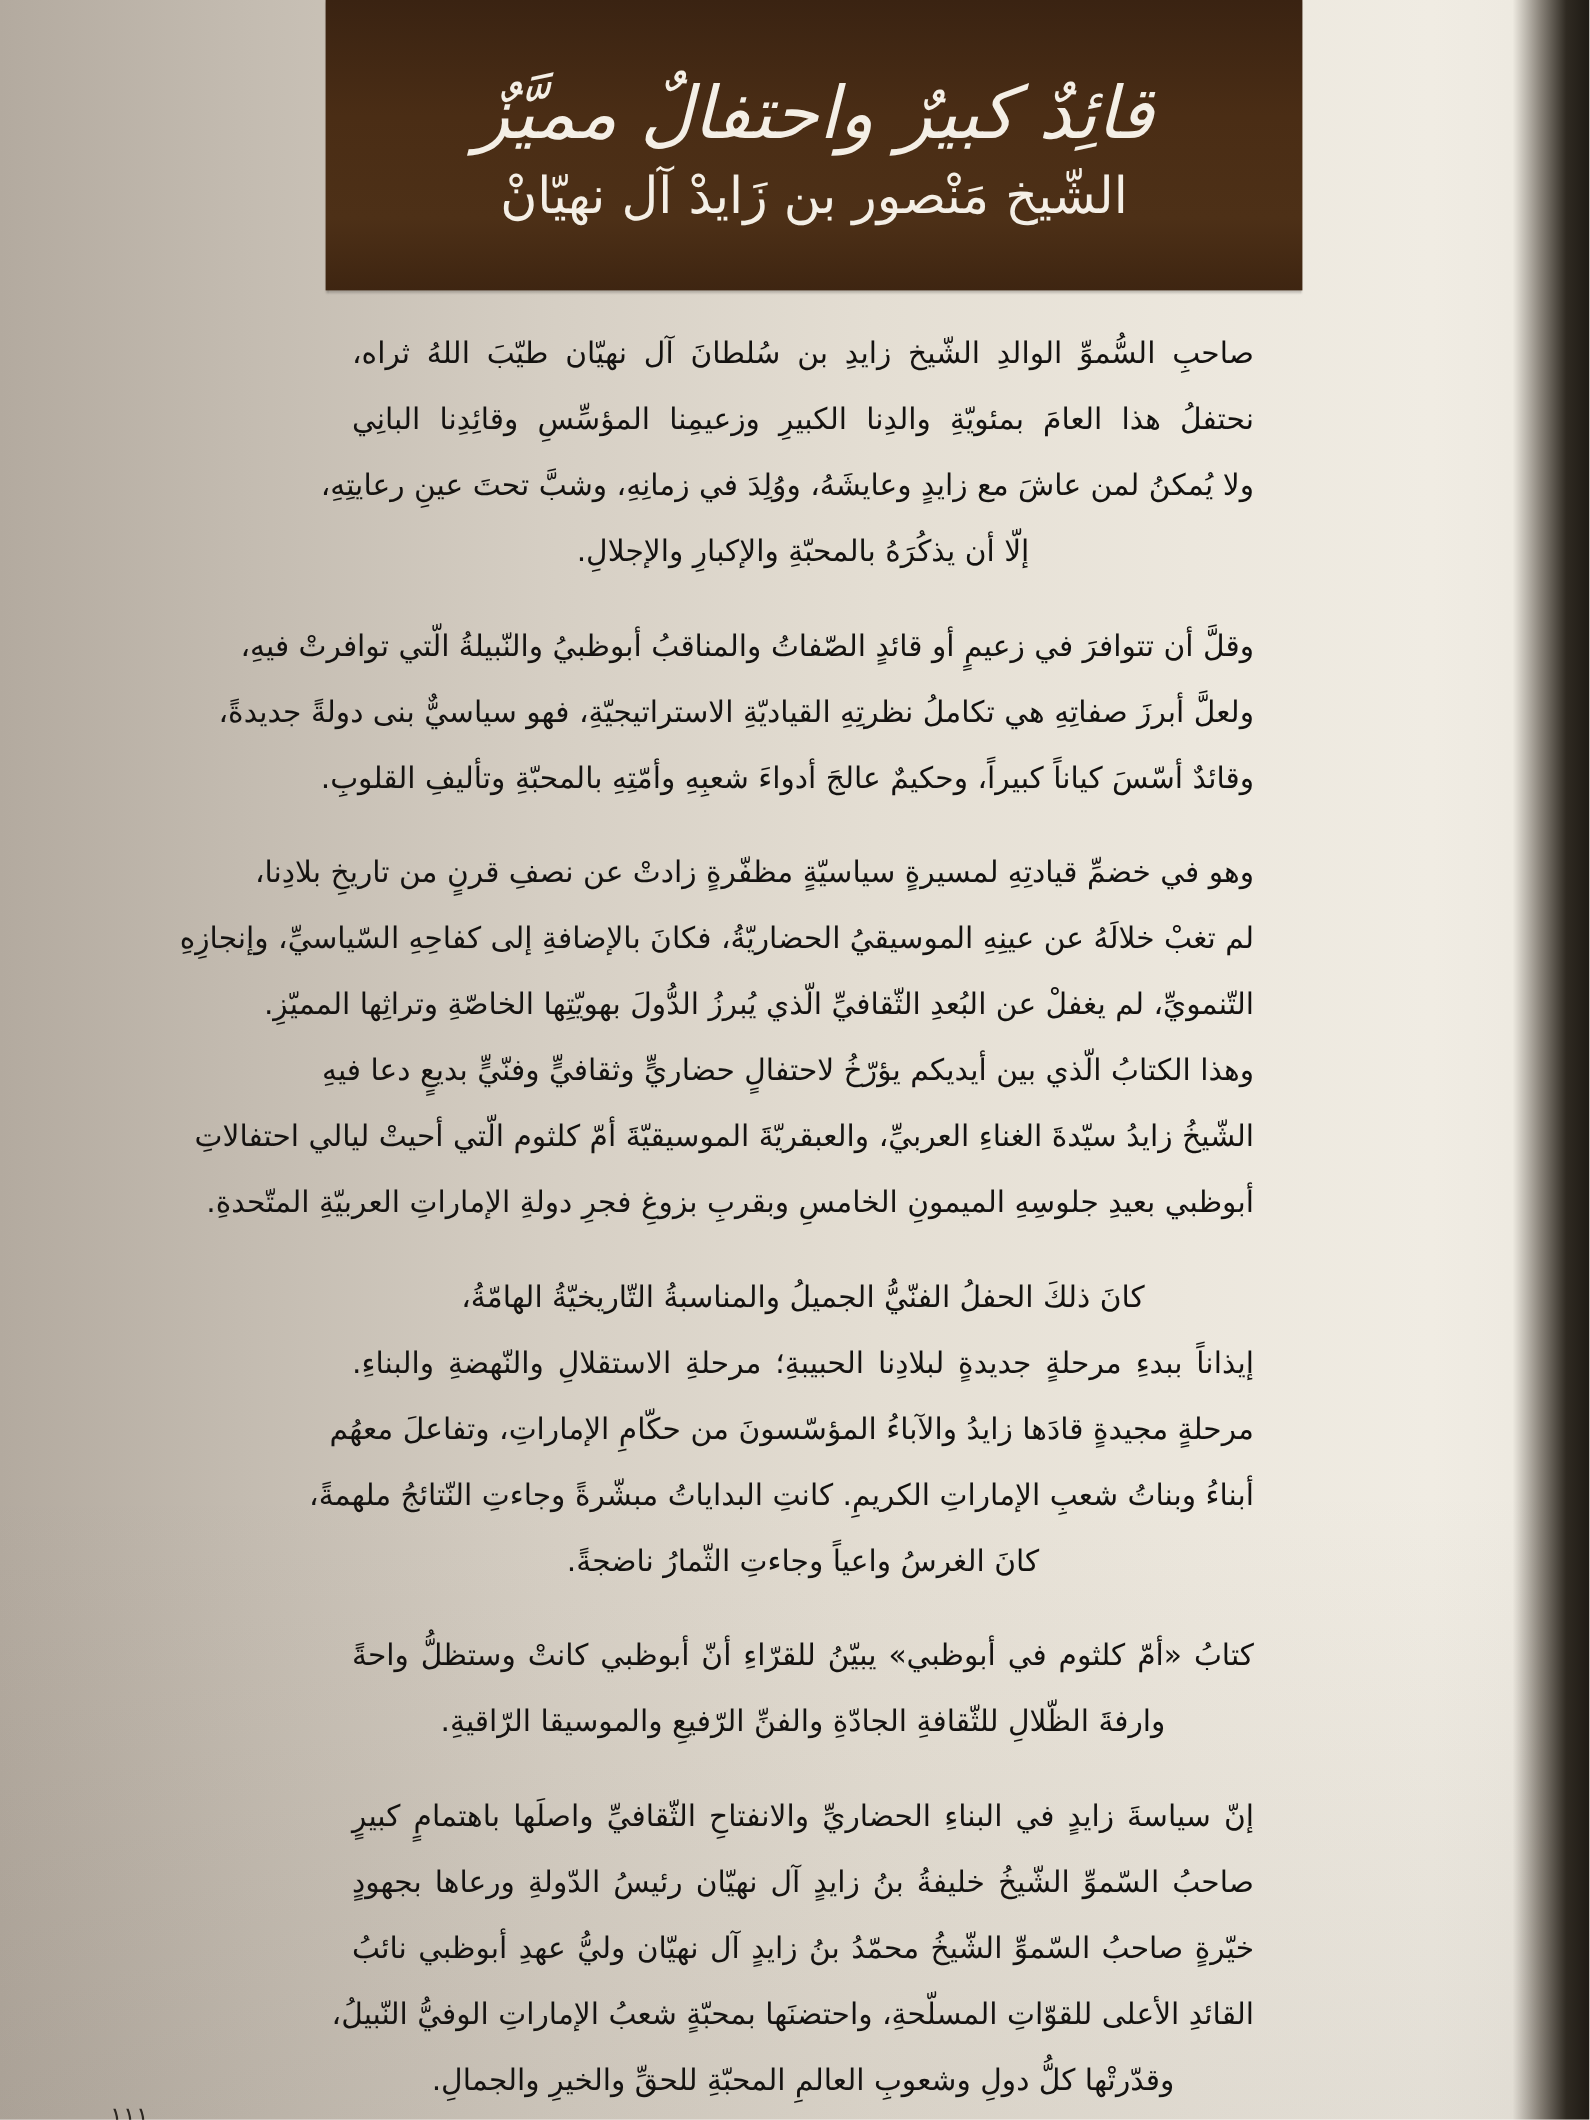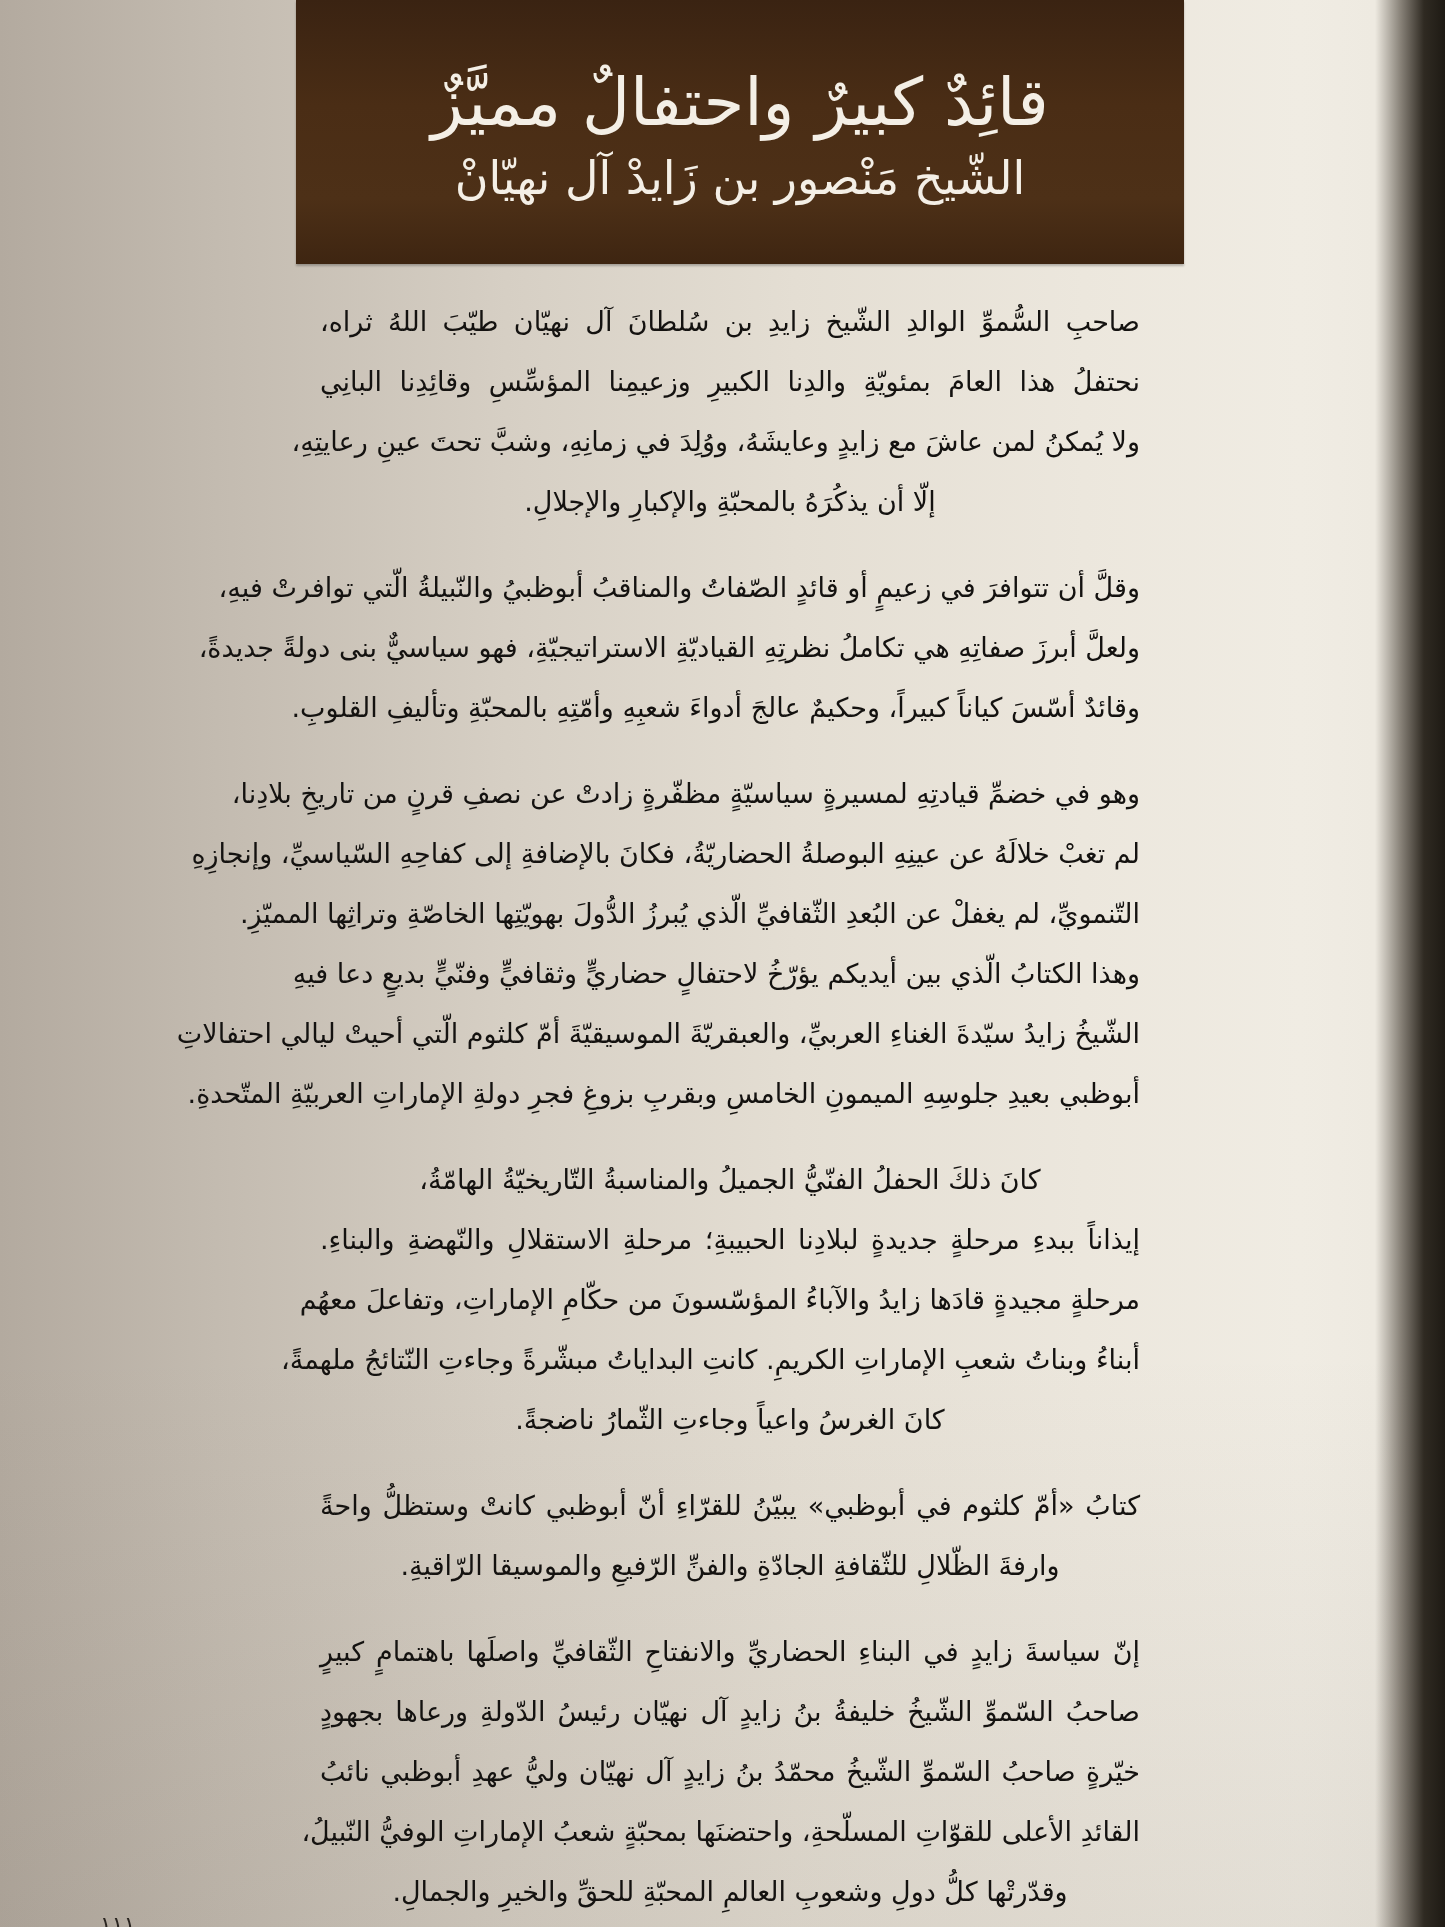--- a/index.html
+++ b/index.html
@@ -42,20 +42,21 @@
       direction: rtl;
       box-shadow: 0 2px 2px rgba(0,0,0,0.25);
     }
     .title-main {
       color: #f4efe6;
       font-family: "DejaVu Sans", sans-serif;
       font-size: 66px;
       line-height: 1.2;
       margin-top: 6px;
       letter-spacing: 0;
+      font-style: italic;
     }
     .title-sub {
       color: #f4efe6;
       font-family: "DejaVu Sans", sans-serif;
       font-size: 46px;
       line-height: 1.25;
       margin-top: 8px;
     }
     .body-text {
       position: absolute;
@@ -112,21 +113,21 @@
   </section>
 
   <section class="paragraph">
     <span class="line">وقلَّ أن تتوافرَ في زعيمٍ أو قائدٍ الصّفاتُ والمناقبُ أبوظبيُ والنّبيلةُ الّتي توافرتْ فيهِ،</span>
     <span class="line">ولعلَّ أبرزَ صفاتِهِ هي تكاملُ نظرتِهِ القياديّةِ الاستراتيجيّةِ، فهو سياسيٌّ بنى دولةً جديدةً،</span>
     <span class="line">وقائدٌ أسّسَ كياناً كبيراً، وحكيمٌ عالجَ أدواءَ شعبِهِ وأمّتِهِ بالمحبّةِ وتأليفِ القلوبِ.</span>
   </section>
 
   <section class="paragraph">
     <span class="line">وهو في خضمِّ قيادتِهِ لمسيرةٍ سياسيّةٍ مظفّرةٍ زادتْ عن نصفِ قرنٍ من تاريخِ بلادِنا،</span>
-    <span class="line">لم تغبْ خلالَهُ عن عينِهِ البوصلةُ الحضاريّةُ، فكانَ بالإضافةِ إلى كفاحِهِ السّياسيِّ، وإنجازِهِ</span>
+    <span class="line">لم تغبْ خلالَهُ عن عينِهِ الموسيقيُ الحضاريّةُ، فكانَ بالإضافةِ إلى كفاحِهِ السّياسيِّ، وإنجازِهِ</span>
     <span class="line">التّنمويِّ، لم يغفلْ عن البُعدِ الثّقافيِّ الّذي يُبرزُ الدُّولَ بهويّتِها الخاصّةِ وتراثِها المميّزِ.</span>
     <span class="line">وهذا الكتابُ الّذي بين أيديكم يؤرّخُ لاحتفالٍ حضاريٍّ وثقافيٍّ وفنّيٍّ بديعٍ دعا فيهِ</span>
     <span class="line">الشّيخُ زايدُ سيّدةَ الغناءِ العربيِّ، والعبقريّةَ الموسيقيّةَ أمّ كلثوم الّتي أحيتْ ليالي احتفالاتِ</span>
     <span class="line">أبوظبي بعيدِ جلوسِهِ الميمونِ الخامسِ وبقربِ بزوغِ فجرِ دولةِ الإماراتِ العربيّةِ المتّحدةِ.</span>
   </section>
 
   <section class="paragraph">
     <span class="line centered">كانَ ذلكَ الحفلُ الفنّيُّ الجميلُ والمناسبةُ التّاريخيّةُ الهامّةُ،</span>
     <span class="line">إيذاناً ببدءِ مرحلةٍ جديدةٍ لبلادِنا الحبيبةِ؛ مرحلةِ الاستقلالِ والنّهضةِ والبناءِ.</span>
     <span class="line">مرحلةٍ مجيدةٍ قادَها زايدُ والآباءُ المؤسّسونَ من حكّامِ الإماراتِ، وتفاعلَ معهُم</span>

